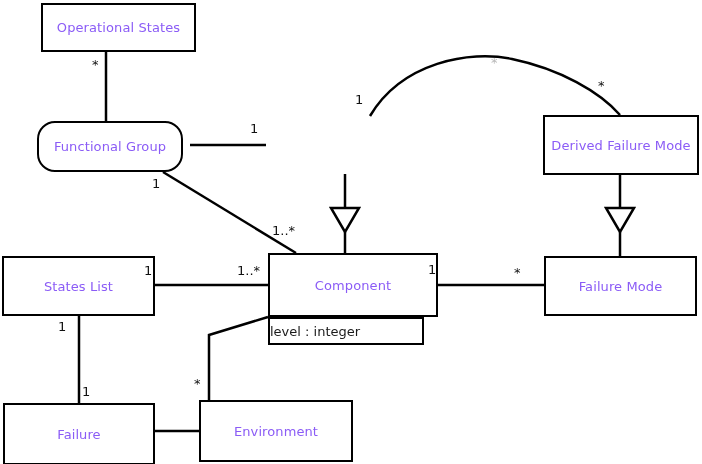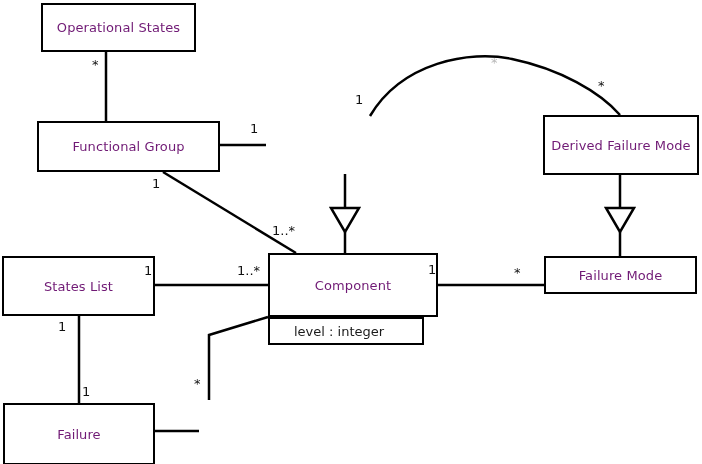--- a/index.html
+++ b/index.html
@@ -30,38 +30,38 @@
     z-index: 5;
   }
   .uml-name {
     display: flex;
     align-items: center;
     justify-content: center;
     box-sizing: border-box;
     width: 100%;
     height: 100%;
     font-size: 13px;
-    color: #701a75;
+    color: #8b5cf6;
     text-align: center;
     letter-spacing: 0.1px;
   }
   .uml-attrs {
     position: absolute;
     box-sizing: border-box;
     background: #ffffff;
     border: 2px solid #000000;
     border-top: 2px solid #000000;
     display: flex;
     align-items: center;
     z-index: 6;
   }
   .uml-attr-text {
     font-size: 13px;
     color: #1a1a1a;
-    padding-left: 24px;
+    padding-left: 0;
     white-space: nowrap;
   }
   .mult {
     position: absolute;
     font-size: 13px;
     color: #111111;
     white-space: nowrap;
     z-index: 7;
     line-height: 13px;
   }
@@ -100,48 +100,51 @@
 
     <path d="M 268,317 L 209,335 L 209,400" fill="none" stroke="#000" stroke-width="2.5"></path>
 
     <line x1="155" y1="431" x2="199" y2="431" stroke="#000" stroke-width="2.5"></line>
   </svg>
 
   <div class="uml-class" style="left:41px; top:3px; width:155px; height:49px;">
     <div class="uml-name">Operational States</div>
   </div>
 
-  <div class="uml-class" style="left:37px; top:121px; width:183px; height:51px;">
+  <div class="uml-class" style="left:37px; top:121px; width:146px; height:51px;border-radius:18px;">
     <div class="uml-name">Functional Group</div>
   </div>
 
 
   <div class="uml-class" style="left:543px; top:115px; width:156px; height:60px;">
     <div class="uml-name">Derived Failure Mode</div>
   </div>
 
   <div class="uml-class" style="left:2px; top:256px; width:153px; height:60px;">
     <div class="uml-name">States List</div>
   </div>
 
   <div class="uml-class" style="left:268px; top:253px; width:170px; height:64px;">
     <div class="uml-name">Component</div>
   </div>
   <div class="uml-attrs" style="left:268px; top:317px; width:156px; height:28px;">
     <span class="uml-attr-text">level : integer</span>
   </div>
 
-  <div class="uml-class" style="left:544px; top:256px; width:153px; height:38px;">
+  <div class="uml-class" style="left:544px; top:256px; width:153px; height:60px;">
     <div class="uml-name">Failure Mode</div>
   </div>
 
   <div class="uml-class" style="left:3px; top:403px; width:152px; height:62px;">
     <div class="uml-name">Failure</div>
   </div>
 
+  <div class="uml-class" style="left:199px; top:400px; width:154px; height:62px;">
+    <div class="uml-name">Environment</div>
+  </div>
 
   <span class="mult" style="left:92px; top:58px;">*</span>
   <span class="mult" style="left:250px; top:122px;">1</span>
   <span class="mult" style="left:355px; top:93px;">1</span>
   <span class="mult faint" style="left:491px; top:56px;">*</span>
   <span class="mult" style="left:598px; top:79px;">*</span>
   <span class="mult" style="left:152px; top:177px;">1</span>
   <span class="mult" style="left:272px; top:224px;">1..*</span>
   <span class="mult" style="left:144px; top:264px;">1</span>
   <span class="mult" style="left:237px; top:264px;">1..*</span>

